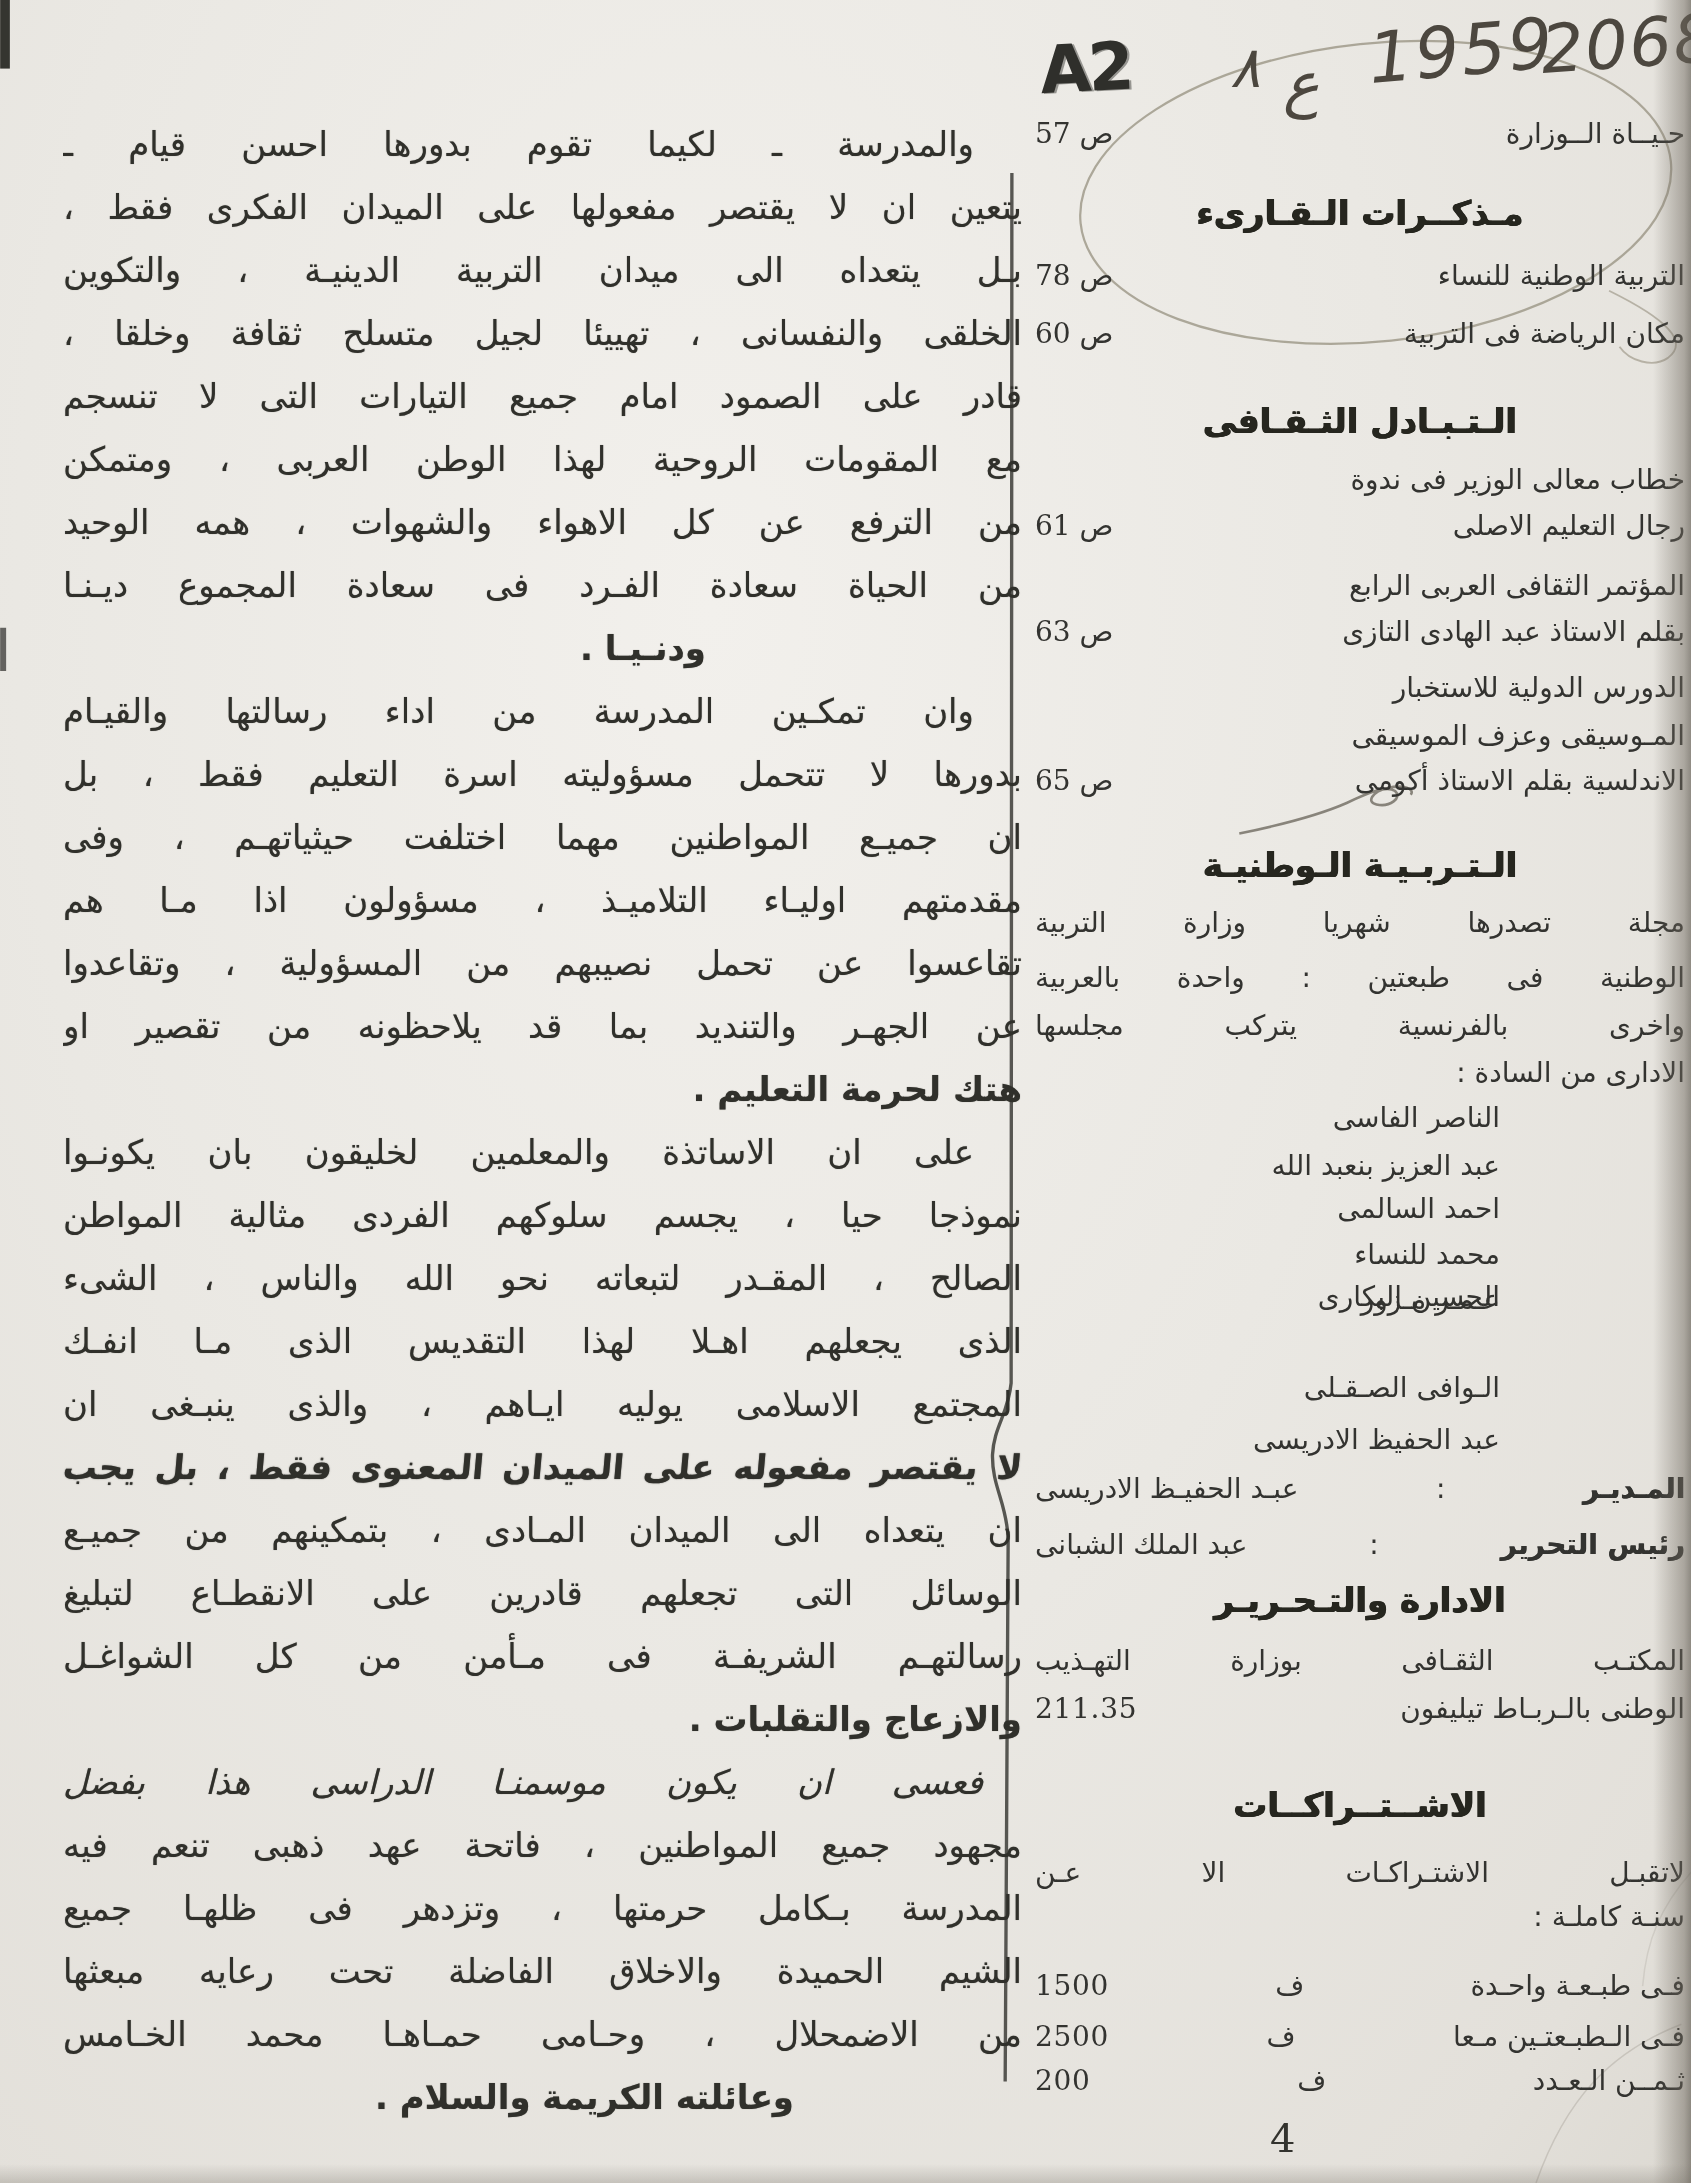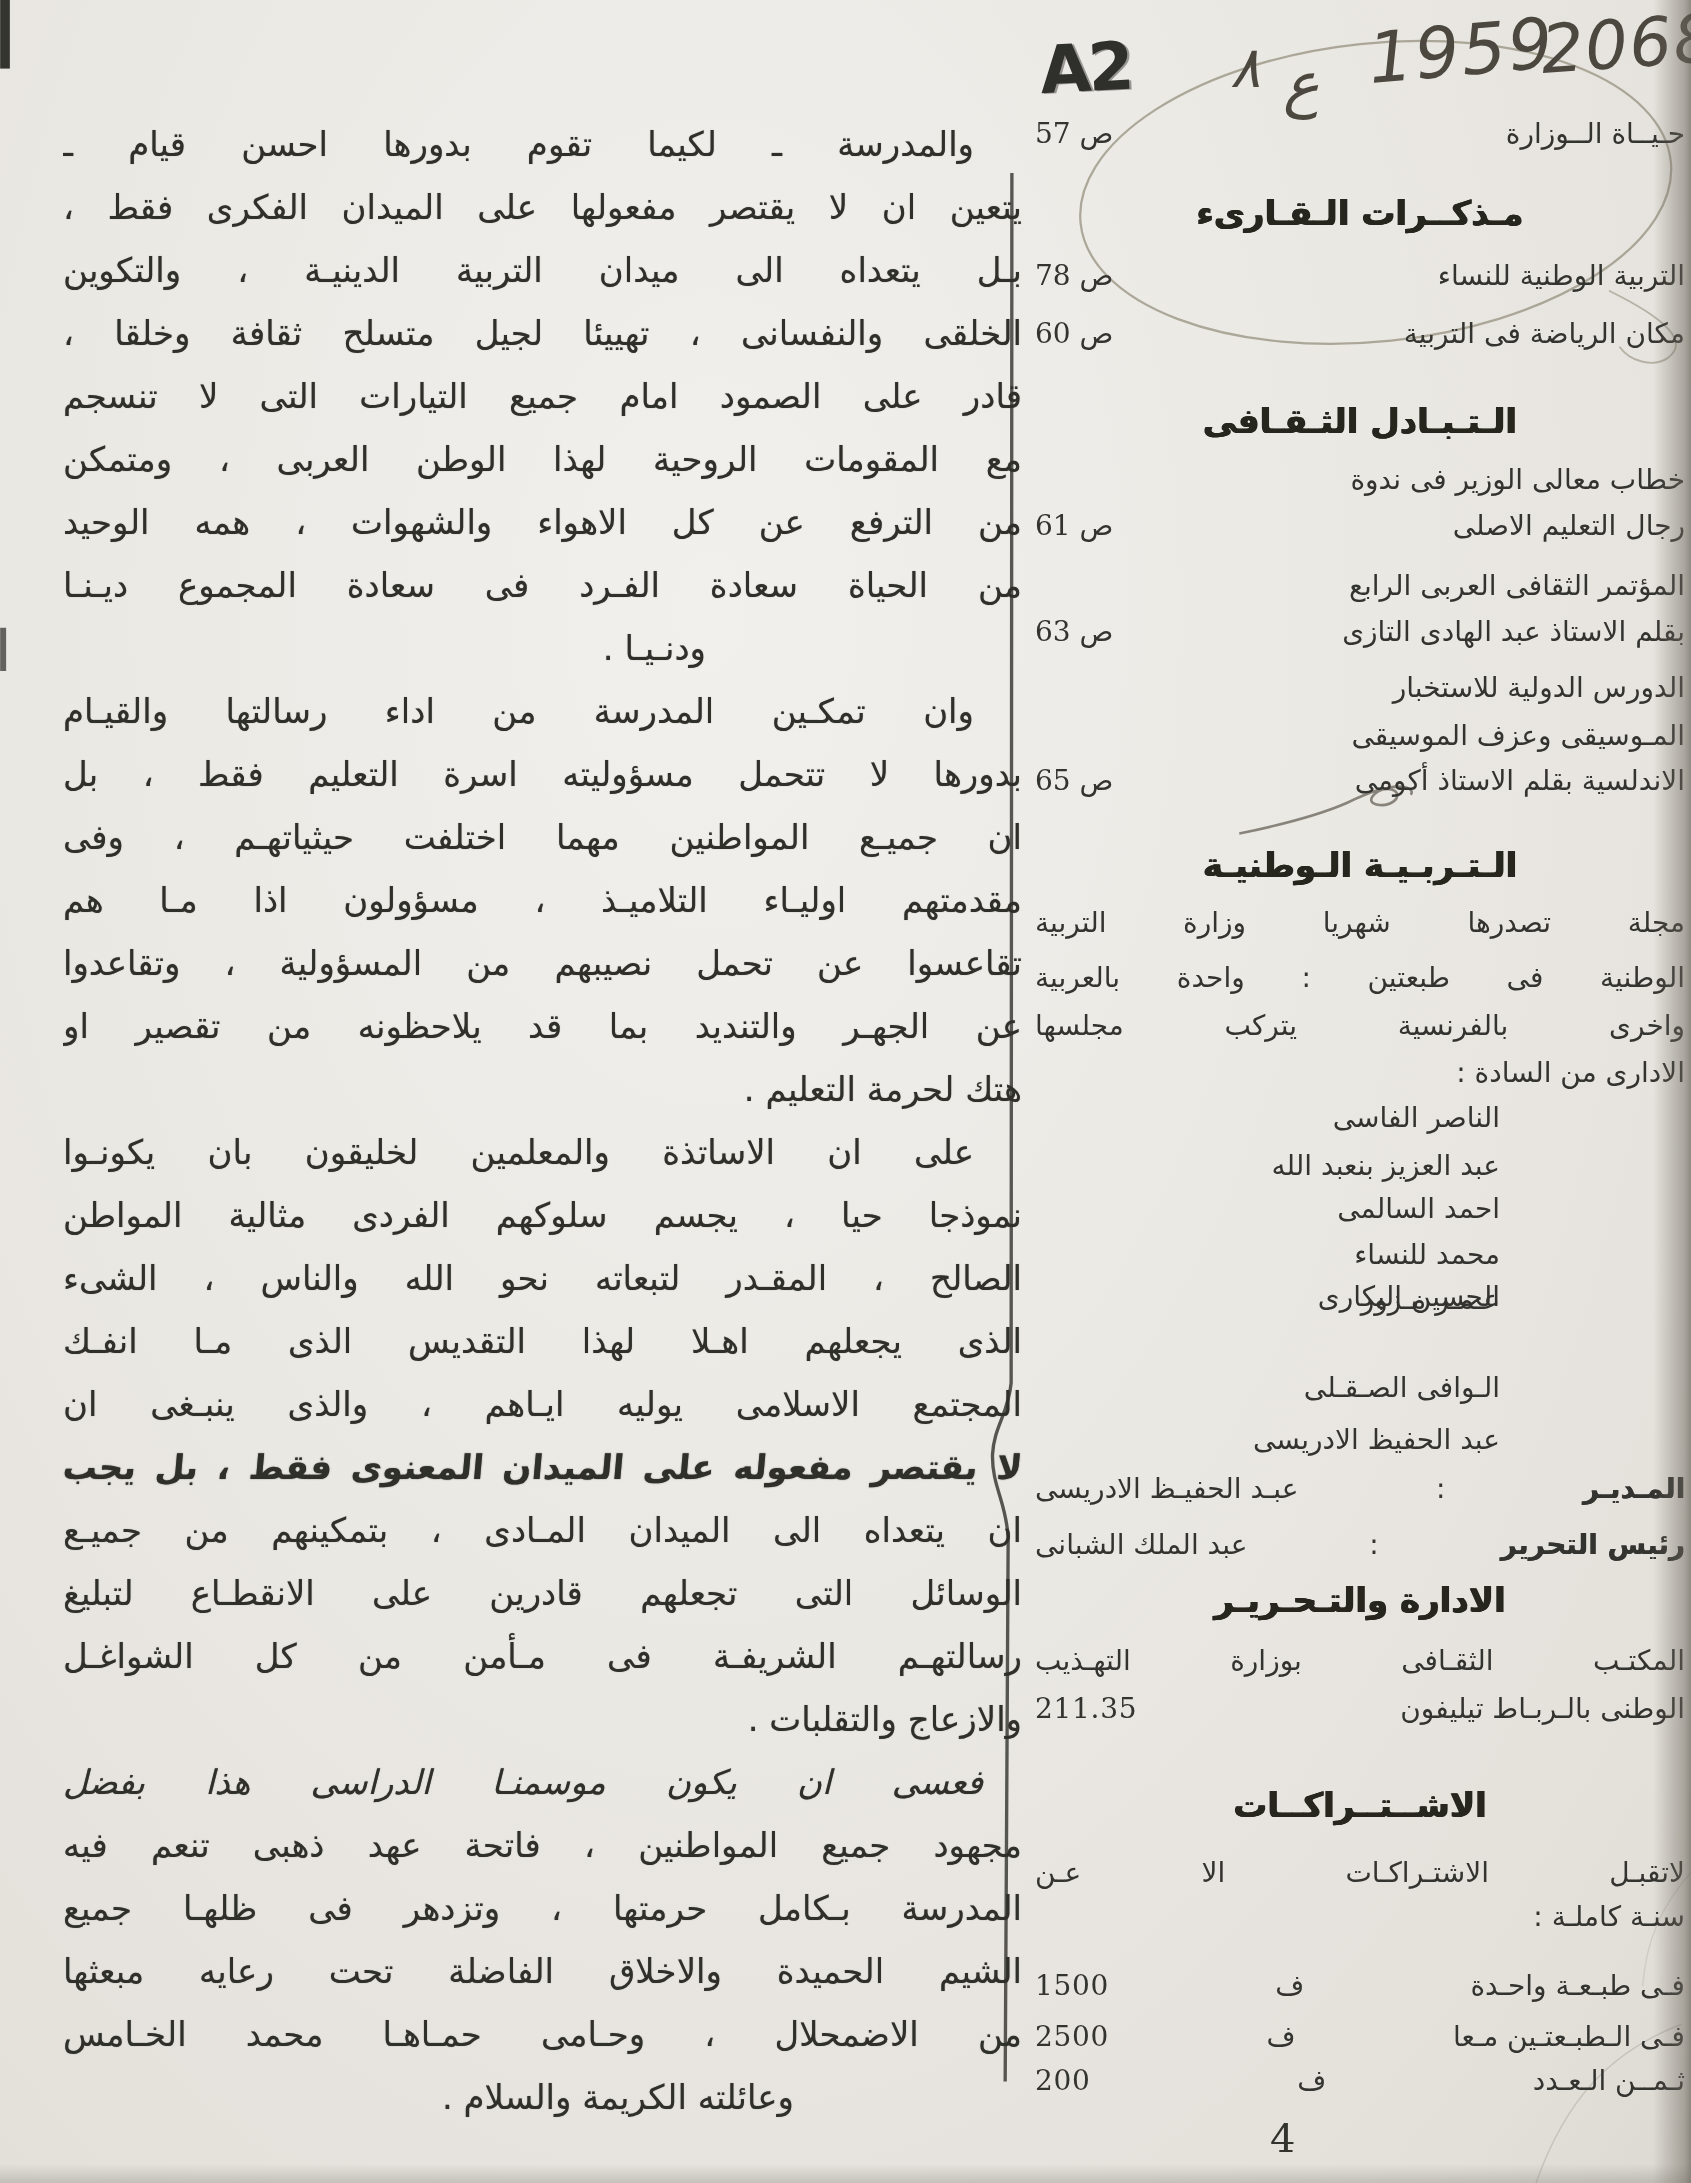--- a/index.html
+++ b/index.html
@@ -10,21 +10,21 @@
   }
   .edge-right { position:absolute; top:0; right:0; width:39px; height:100%;
     background:linear-gradient(to right, rgba(112,106,96,0), rgba(112,106,96,.5) 80%, rgba(90,85,76,.65)); }
   .edge-bottom { position:absolute; bottom:0; left:0; width:100%; height:19.4px;
     background:linear-gradient(to top, rgba(112,106,96,.28), rgba(112,106,96,0)); }
 
   
   .main-text { position:absolute; top:113px; left:46px; width:959px; direction:rtl;
     font-size:34px; line-height:63px; color:#30302b; text-shadow:0 0 0.9px rgba(44,44,39,.55);margin-left:17px; }
   .ln { text-align:justify; text-align-last:justify; height:63px; overflow:hidden; }
-  .ln.end { text-align:left; text-align-last:right; }
+  .ln.end { text-align:left; text-align-last:right;font-weight:bold; }
   .ln.ind1 { padding-right:48px; }
   .ln.ind3 { padding-right:39px;font-style:italic; }
   .ln.pullr1 { padding-left:6px; padding-right:316px; }
   .ln.pullr2 { padding-left:6px; padding-right:228px; }
   .ln.heavy { font-weight:bold; transform:skewX(-5deg); text-shadow:0 0 1.3px rgba(30,30,26,.7); }
 
   
   .sidebar { position:absolute; top:0; left:1035px; width:650px; height:2183px;
     direction:rtl; font-size:28px; color:#333330; }
   .sb { position:absolute; left:0; right:0; line-height:43px; white-space:nowrap; }

